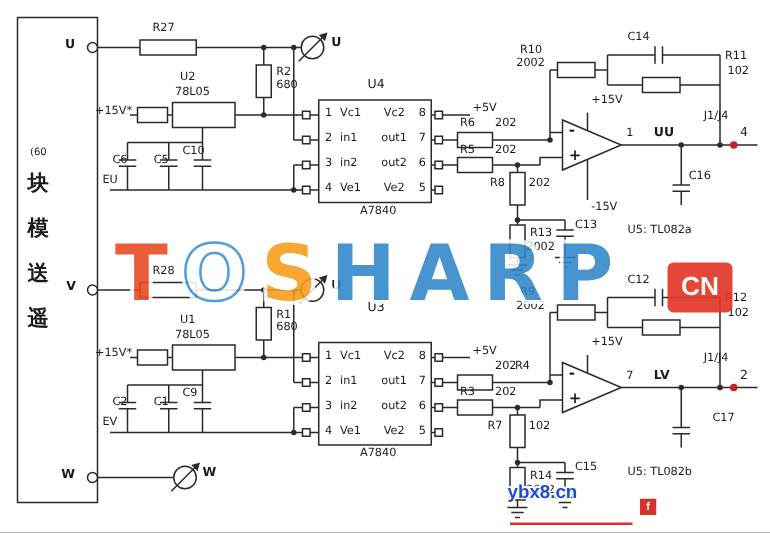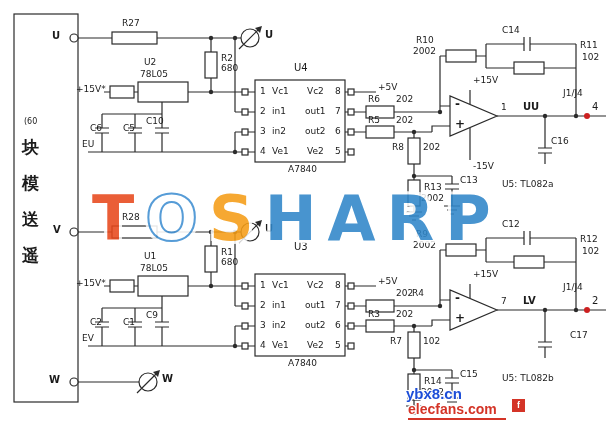--- a/index.html
+++ b/index.html
@@ -258,19 +258,19 @@
 
   <div class="wm-brand" id="brand">
       <span class="brand-letter" style="color: rgb(232, 72, 28);">T</span>
       <span class="brand-letter" style="color: rgb(255, 255, 255); -webkit-text-stroke: 2px rgb(63, 143, 210);">O</span>
       <span class="brand-letter" style="color: rgb(245, 157, 22);">S</span>
       <span class="brand-letter" style="color: rgb(47, 134, 201);">H</span>
       <span class="brand-letter" style="color: rgb(47, 134, 201);">A</span>
       <span class="brand-letter" style="color: rgb(47, 134, 201);">R</span>
       <span class="brand-letter" style="color: rgb(47, 134, 201);">P</span>
     </div>
+  <div class="wm-cn" style="background: rgb(226, 55, 39);">CN</div>
 
   <div class="ft ft-1">ybx8.cn</div>
-  <div class="ft ft-2" style="color: rgb(212, 52, 39);">elecfans.com</div>
   <div class="ft-underline" style="background: rgb(212, 52, 39);"></div>
   <div class="ft-logo" style="background: rgb(212, 52, 39);">f</div>
 
 </div>
 
 </body></html>

